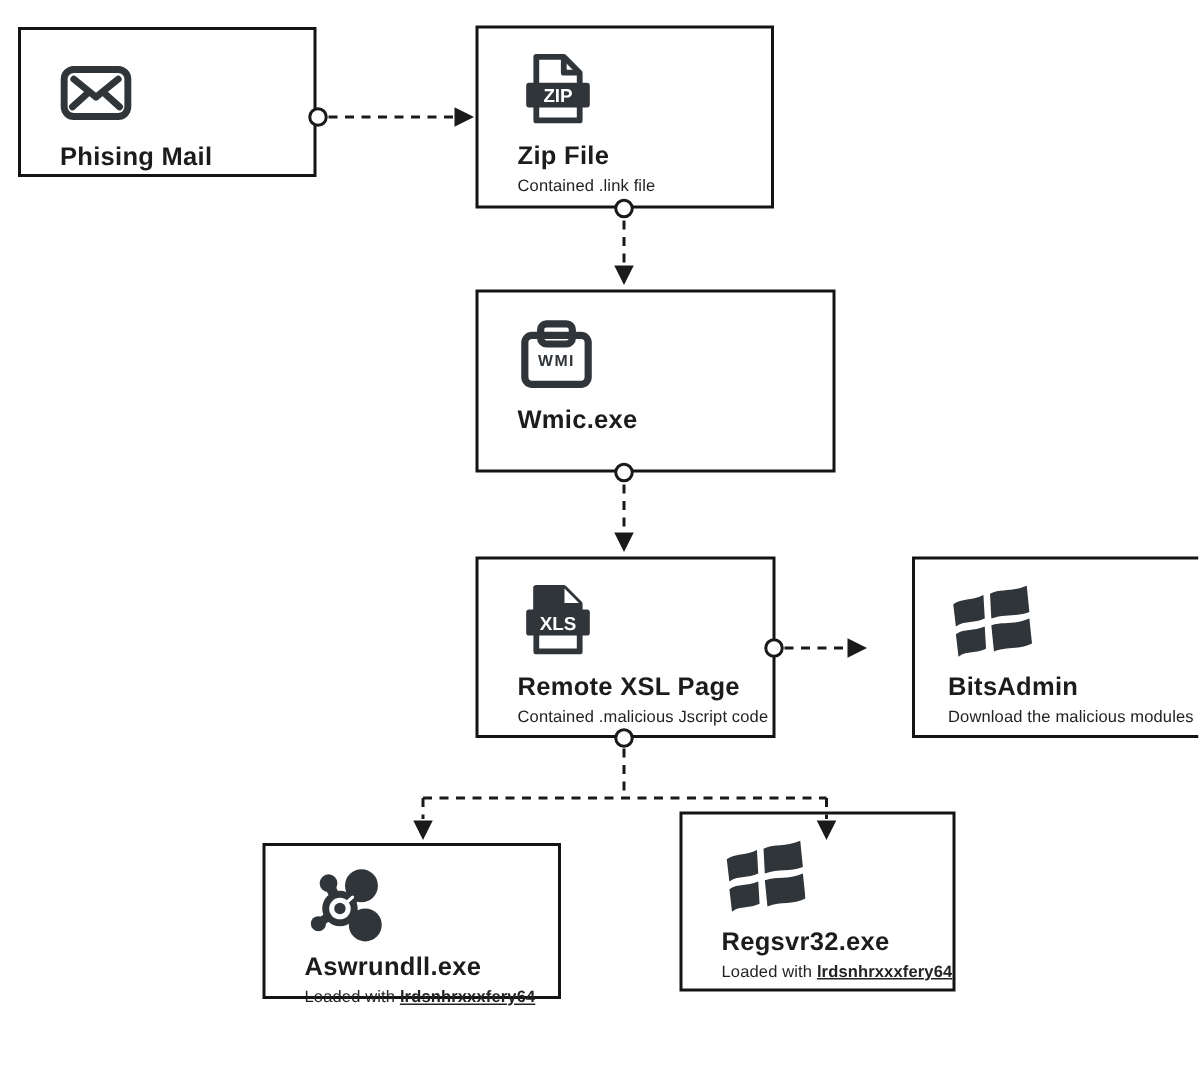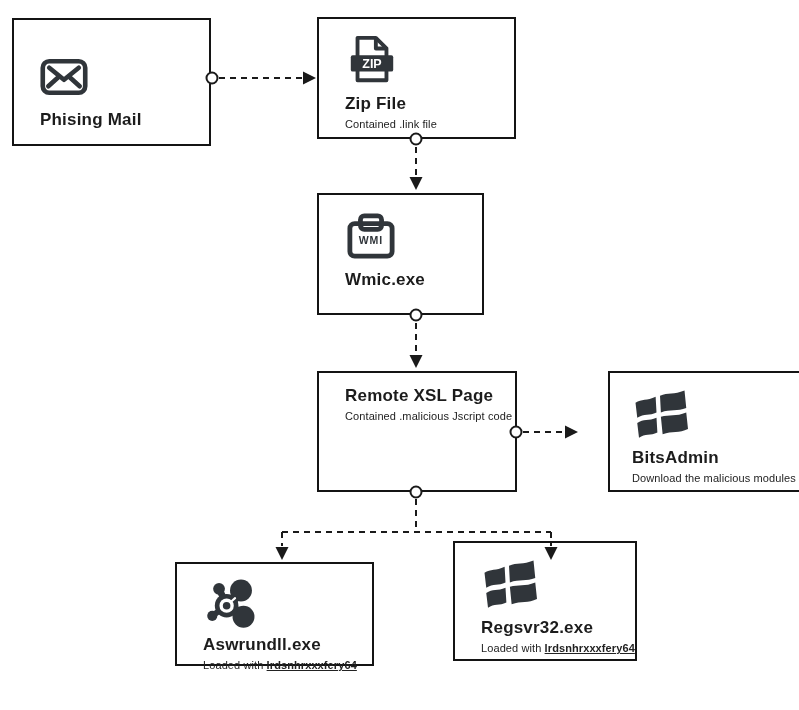--- a/index.html
+++ b/index.html
@@ -57,21 +57,21 @@
   .ic{display:block;}
   .ic .stroke{stroke:var(--icon);fill:none;}
   .ic .fill{fill:var(--icon);}
   .ic text{font-family:"Liberation Sans","DejaVu Sans",sans-serif;font-weight:700;}
 </style>
 </head>
 <body>
 
 <div class="canvas">
 
-  <div class="node" style="left:12px;top:18px;width:199px;height:128px;justify-content:center;">
+  <div class="node" style="left:12px;top:18px;width:199px;height:100px;">
     <div class="icon-wrap">
       <svg class="ic" width="48" height="38" viewBox="0 0 52 40">
         <rect class="stroke" x="3" y="3" width="46" height="34" rx="7" stroke-width="5"></rect>
         <path class="stroke" d="M10 10 L26 23 L42 10" stroke-width="5" stroke-linecap="round" stroke-linejoin="round"></path>
         <path class="stroke" d="M9 30 L19.5 20.5 M43 30 L32.5 20.5" stroke-width="5" stroke-linecap="round"></path>
       </svg>
     </div>
     <div class="node-title">Phising Mail</div>
   </div>
 
@@ -81,32 +81,41 @@
         <path class="stroke" d="M13 3 H32 L43 14 V47 H13 Z" stroke-width="4" stroke-linejoin="round" fill="#fff"></path>
         <path class="stroke" d="M32 3 V14 H43" stroke-width="4" stroke-linejoin="round"></path>
         <rect class="fill" x="6" y="21" width="44" height="17" rx="2"></rect>
         <text x="28" y="34.5" fill="#ffffff" font-size="13" text-anchor="middle">ZIP</text>
       </svg>
     </div>
     <div class="node-title">Zip File</div>
     <div class="node-subtitle">Contained .link file</div>
   </div>
 
-  <div class="node" style="left:317px;top:193px;width:167px;height:122px;">
+  <div class="node" style="left:317px;top:193px;width:240px;height:122px;">
     <div class="icon-wrap">
       <svg class="ic" width="52" height="48" viewBox="0 0 54 50">
         <rect class="stroke" x="16" y="3" width="22" height="14" rx="4" stroke-width="5"></rect>
         <rect class="stroke" x="5" y="11" width="44" height="34" rx="5" stroke-width="5" fill="#fff"></rect>
         <text x="27" y="32.5" fill="#30353a" font-size="11" text-anchor="middle" letter-spacing="1">WMI</text>
       </svg>
     </div>
     <div class="node-title">Wmic.exe</div>
   </div>
 
   <div class="node" style="left:317px;top:371px;width:200px;height:121px;">
+    <div class="icon-wrap">
+      <svg class="ic" width="54" height="54" viewBox="0 0 56 54">
+        <path class="stroke" d="M13 3 H32 L43 14 V47 H13 Z" stroke-width="4" stroke-linejoin="round" fill="#fff"></path>
+        <path class="fill" d="M11 2 H32 L44 14 V19 H11 Z"></path>
+        <path d="M32.5 3.5 L42.5 13.5 L32.5 13.5 Z" fill="#ffffff"></path>
+        <rect class="fill" x="6" y="18" width="44" height="18" rx="2"></rect>
+        <text x="28" y="32.5" fill="#ffffff" font-size="13" text-anchor="middle">XLS</text>
+      </svg>
+    </div>
     <div class="node-title">Remote XSL Page</div>
     <div class="node-subtitle">Contained .malicious Jscript code</div>
   </div>
 
   <div class="node" style="left:580px;top:371px;width:199px;height:121px;padding-left:22px;margin-left:28px;">
     <div class="icon-wrap">
       <svg class="ic" width="56" height="52" viewBox="0 0 64 58">
         <path class="fill" d="M4 15 C11 10 17 13 27 8 L28 26 C20 30 14 27 6 32 Z"></path>
         <path class="fill" d="M32 7 C41 3 48 6 60 1 L62 21 C52 25 44 22 33 26 Z"></path>
         <path class="fill" d="M6 38 C13 33 19 36 28 32 L29 49 C21 53 15 50 8 55 Z"></path>

